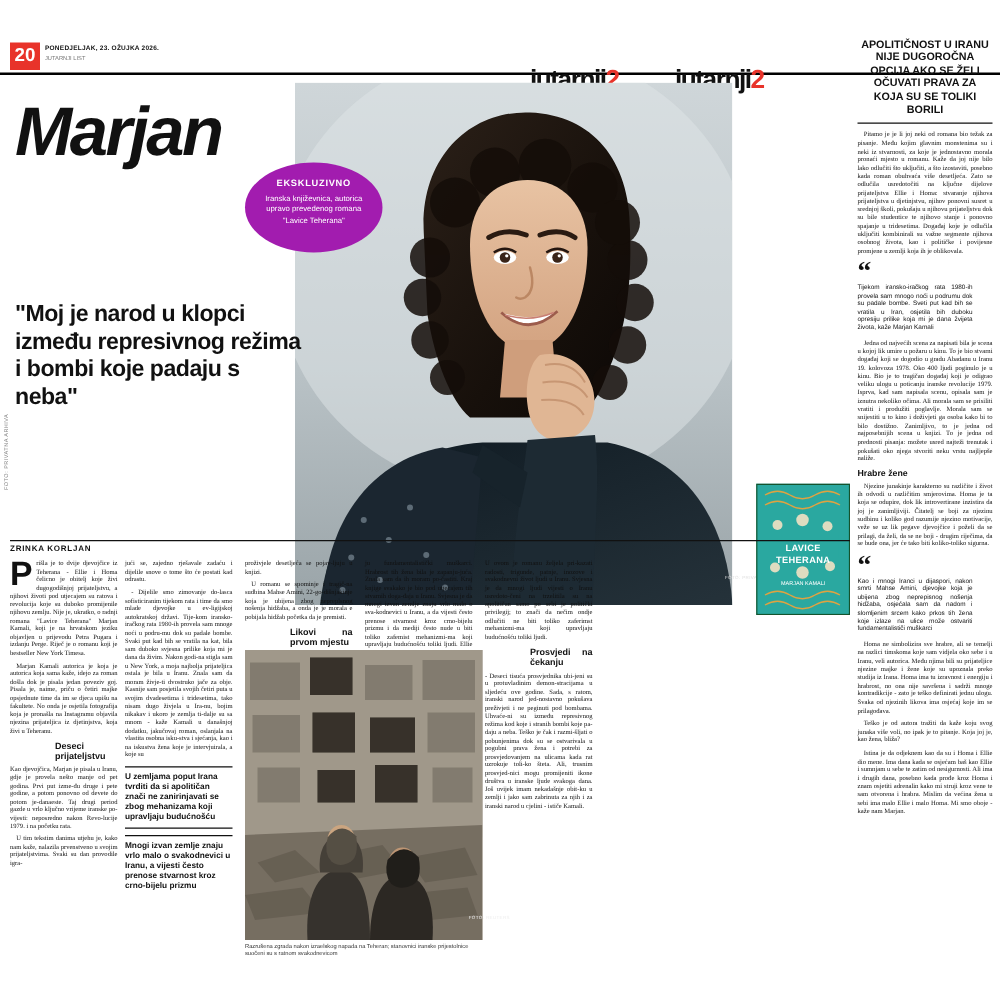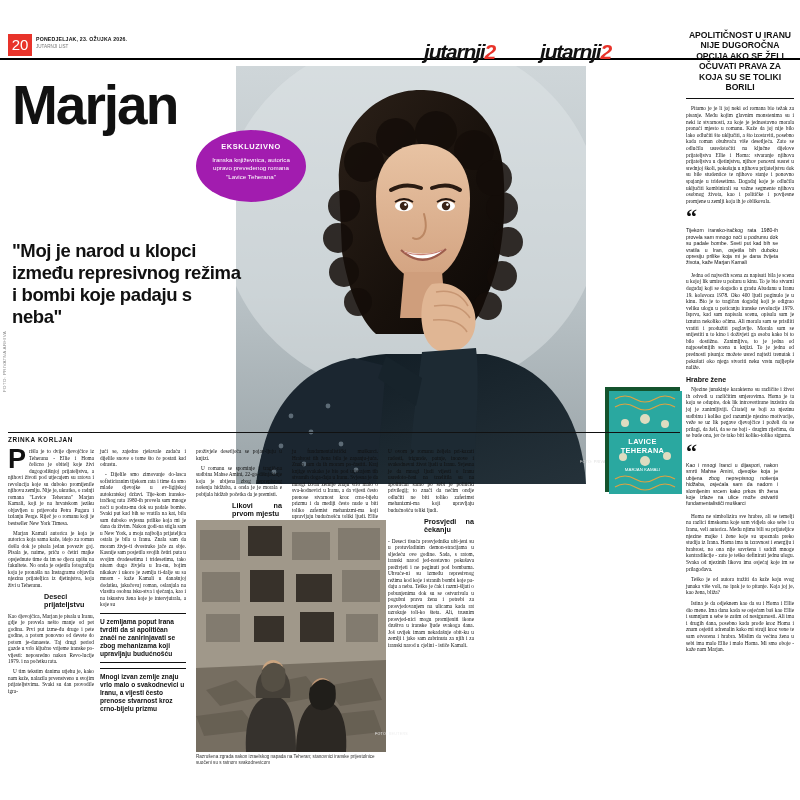--- a/index.html
+++ b/index.html
@@ -15,46 +15,46 @@
   .page { position:absolute; inset:0; }
 
   
   .masthead {
     position:absolute; left:0; top:0; width:800px; height:60px;
     border-bottom: 2px solid #000;
   }
   .folio-box {
     position:absolute; left:8px; top:34px; width:24px; height:22px;
     background:#e8332a; color:#fff; font-family:"Liberation Sans",sans-serif;
-    font-weight:normal; font-size:15px; text-align:center; line-height:22px;
+    font-weight:bold; font-size:15px; text-align:center; line-height:22px;
   }
   .folio-date {
     position:absolute; left:36px; top:36px;
     font-family:"Liberation Sans",sans-serif; font-size:5.2px; letter-spacing:.2px;
     color:#111; font-weight:bold;
   }
   .folio-sub {
     position:absolute; left:36px; top:44px;
     font-family:"Liberation Sans",sans-serif; font-size:4.6px; color:#777;
   }
   .logo {
-    position:absolute; top:40px;
-    font-family:"Liberation Sans",sans-serif; font-weight:bold;
-    font-size:21px; letter-spacing:-1.2px; color:#111;font-style:italic;
+    position:absolute; top:52px;
+    font-family:"Liberation Sans",sans-serif; font-weight:bold;
+    font-size:21px; letter-spacing:-1.2px; color:#111;
   }
   .logo .two { color:#e8332a; }
   .logo-1 { left:424px; }
   .logo-2 { left:540px; }
 
   
   .hero { position:absolute; left:0; top:62px; width:800px; height:370px; }
   .hero-name {
     position:absolute; left:12px; top:18px; width:320px;
     font-family:"Liberation Sans",sans-serif; font-weight:bold;
-    font-size:55px; line-height:50px; letter-spacing:-2px; color:#111;
+    font-size:55px; line-height:50px; letter-spacing:-2px; color:#111;font-style:italic;
   }
   .hero-quote {
     position:absolute; left:12px; top:178px; width:232px;
     font-family:"Liberation Sans",sans-serif; font-weight:bold;
     font-size:18.5px; line-height:22px; letter-spacing:-.4px; color:#111;
   }
   .credit {
     position:absolute; left:2px; top:330px;
     transform: rotate(-90deg); transform-origin: left top;
     font-family:"Liberation Sans",sans-serif; font-size:4.4px;
@@ -79,21 +79,21 @@
     font-size:7.4px; letter-spacing:.6px; margin-top:12px;
   }
   .badge-text {
     font-family:"Liberation Sans",sans-serif; font-size:6.2px;
     line-height:8.4px; margin-top:5px; padding:0 10px;
   }
 
   
   .book {
     position:absolute; left:605px; top:325px; width:75px; height:105px;
-    background:#2aa8a0; border:4px solid #14532d;
+    background:#2aa8a0; border:1px solid #14532d;
   }
   .book-inner { position:absolute; inset:0; }
   .book-title {
     position:absolute; left:0; right:0; top:46px; text-align:center;
     font-family:"Liberation Sans",sans-serif; font-weight:bold;
     font-size:7.4px; color:#fff; letter-spacing:.3px; line-height:9px;
   }
   .book-author {
     position:absolute; left:0; right:0; top:76px; text-align:center;
     font-family:"Liberation Sans",sans-serif; font-size:4.4px; color:#fff;

